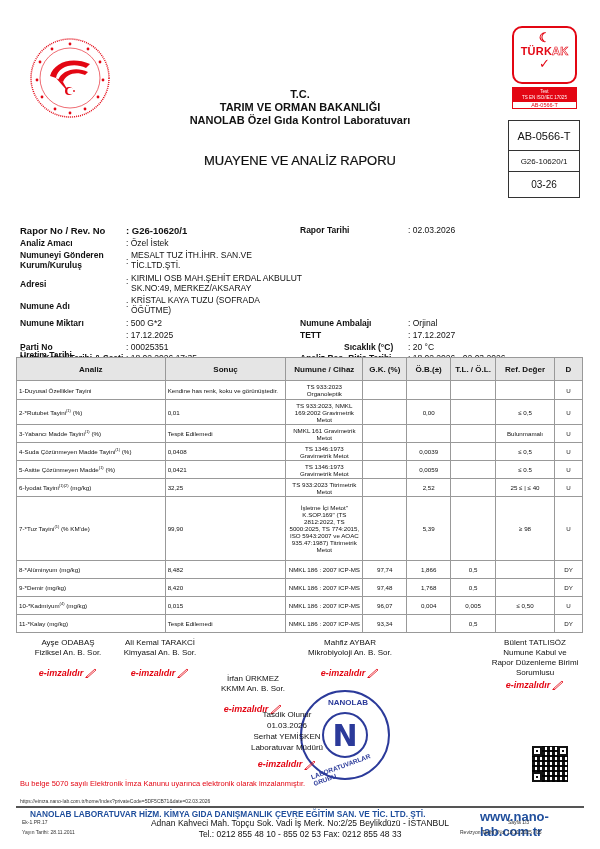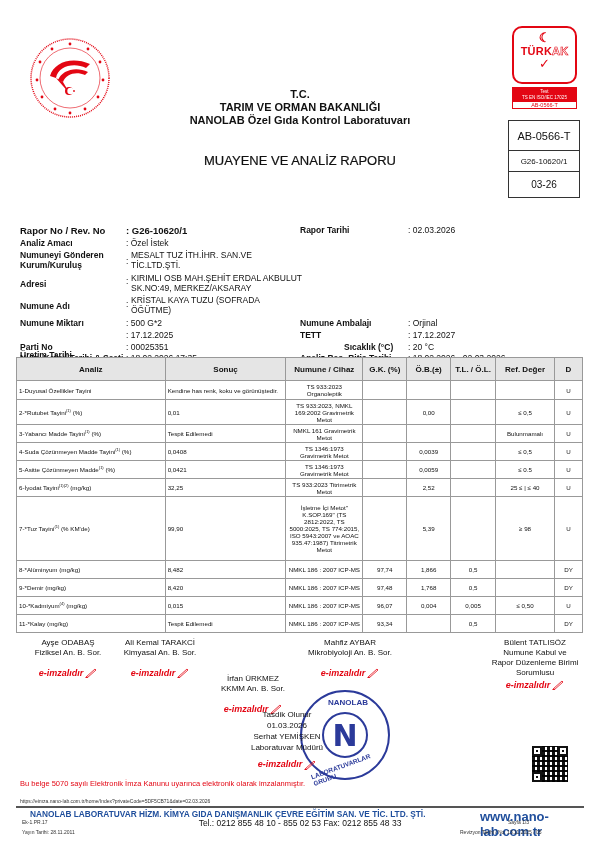--- a/index.html
+++ b/index.html
@@ -392,16 +392,17 @@
 </div>
 
 <div class="legal">Bu belge 5070 sayılı Elektronik İmza Kanunu uyarınca elektronik olarak imzalanmıştır.</div>
 <div class="url">https://eimza.nano-lab.com.tr/home/Index?privateCode=5DF5CB71&amp;date=02.03.2026</div>
 <div class="hr"></div>
 <div class="f-company">NANOLAB LABORATUVAR HİZM. KİMYA GIDA DANIŞMANLIK ÇEVRE EĞİTİM SAN. VE TİC. LTD. ŞTİ.</div>
 <div class="f-web">www.nano-lab.com.tr</div>
 <div class="f-ek">Ek-1.PR.17</div>
 <div class="f-yayin">Yayın Tarihi: 28.11.2011</div>
 <div class="f-addr">
+  <div>Adnan Kahveci Mah. Topçu Sok. Vadi İş Merk. No:2/25 Beylikdüzü - İSTANBUL</div>
   <div>Tel.: 0212 855 48 10 - 855 02 53 Fax: 0212 855 48 33</div>
 </div>
 <div class="f-sayfa">Sayfa 1/3</div>
 <div class="f-rev">Revizyon Tarihi / No: 13.11.2025 / 05</div>
 
 </body></html>

